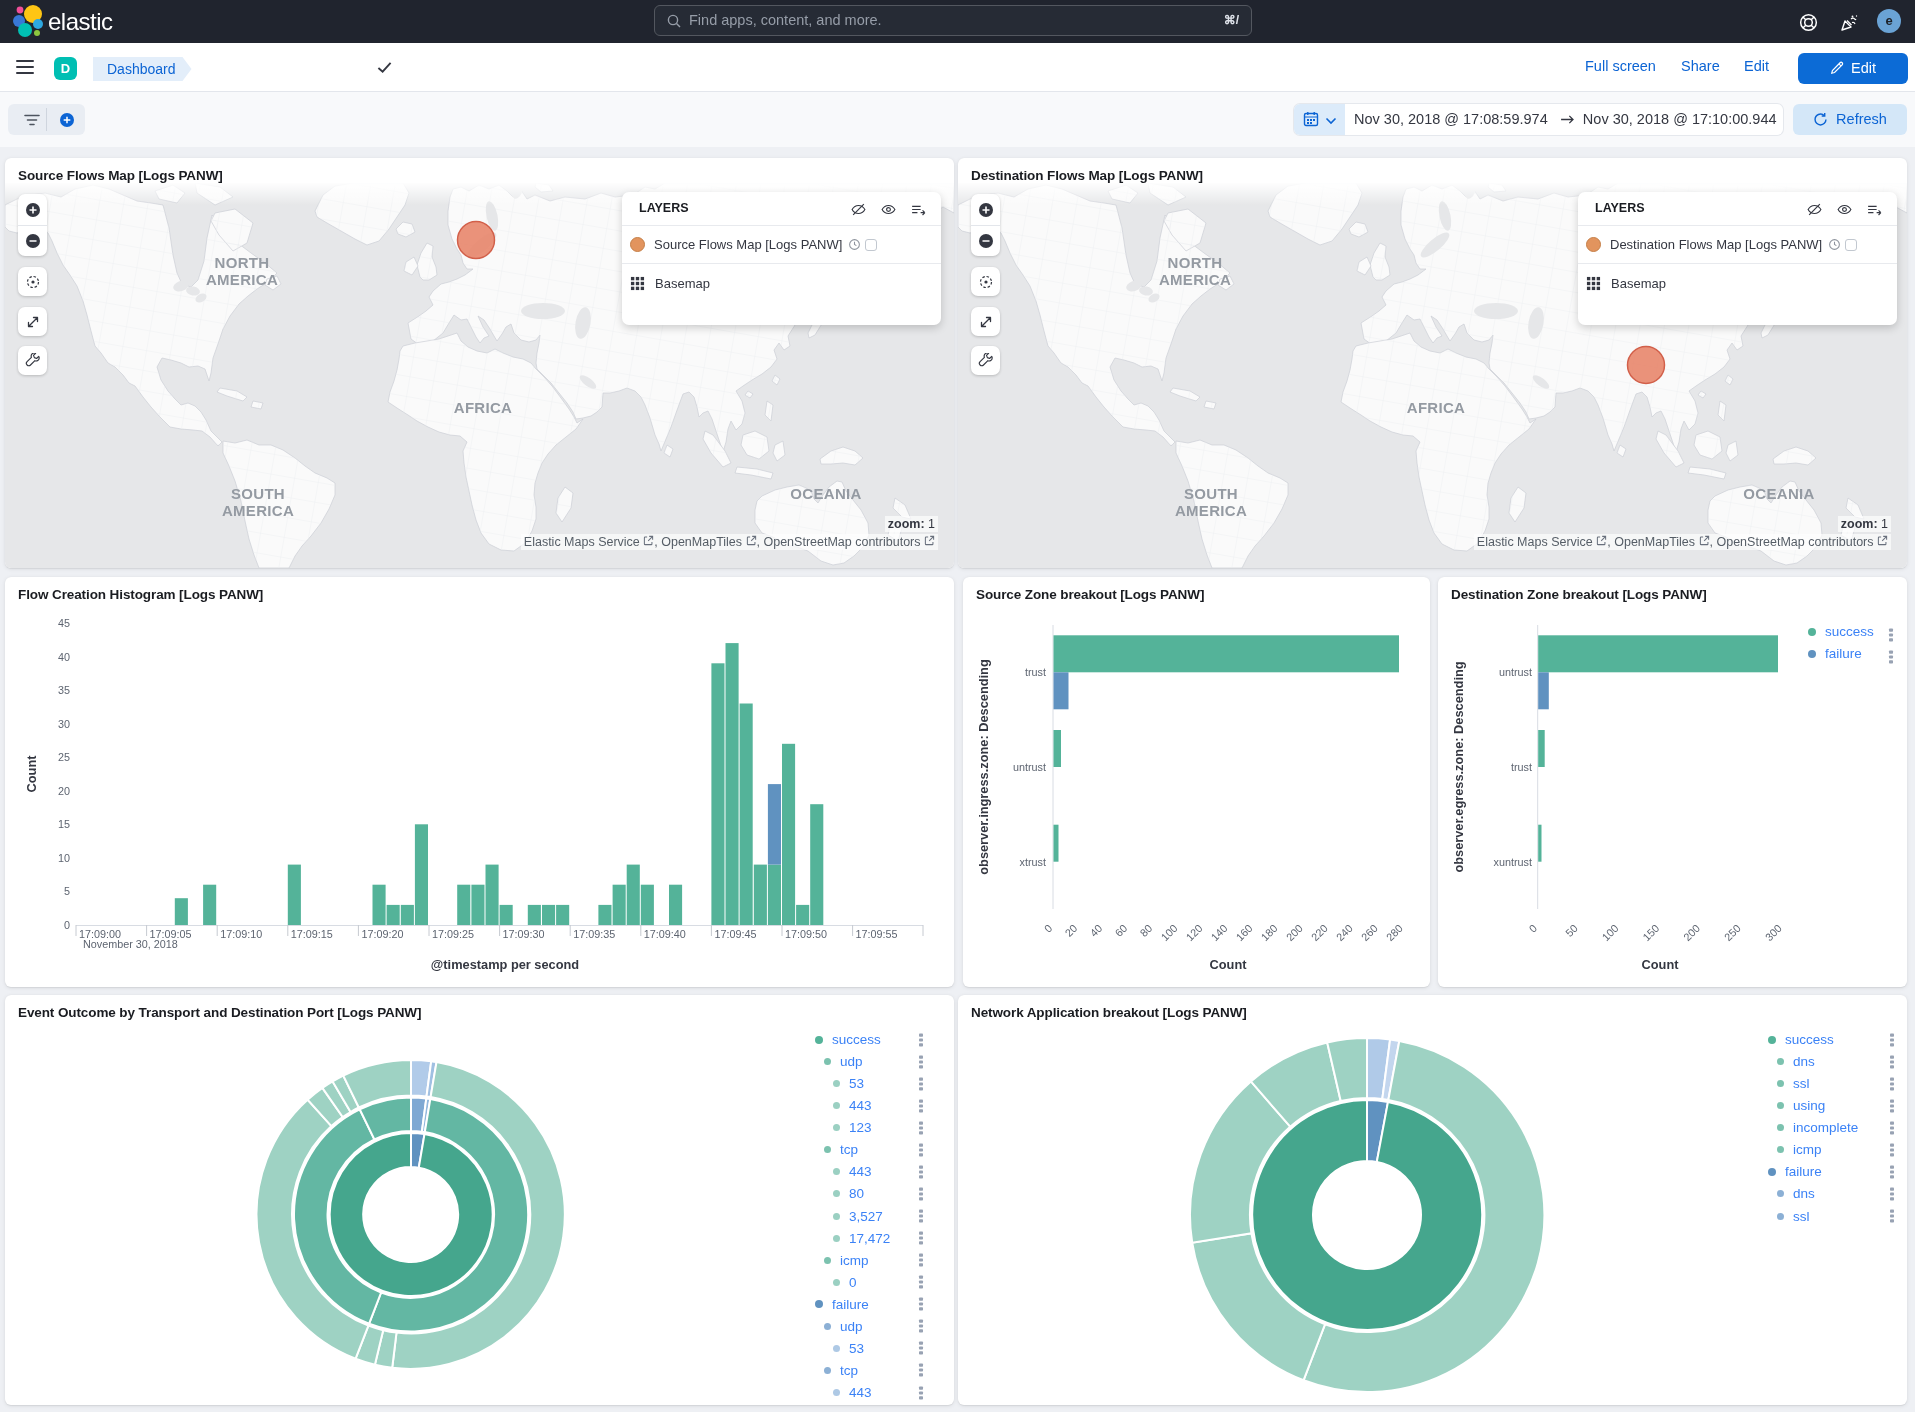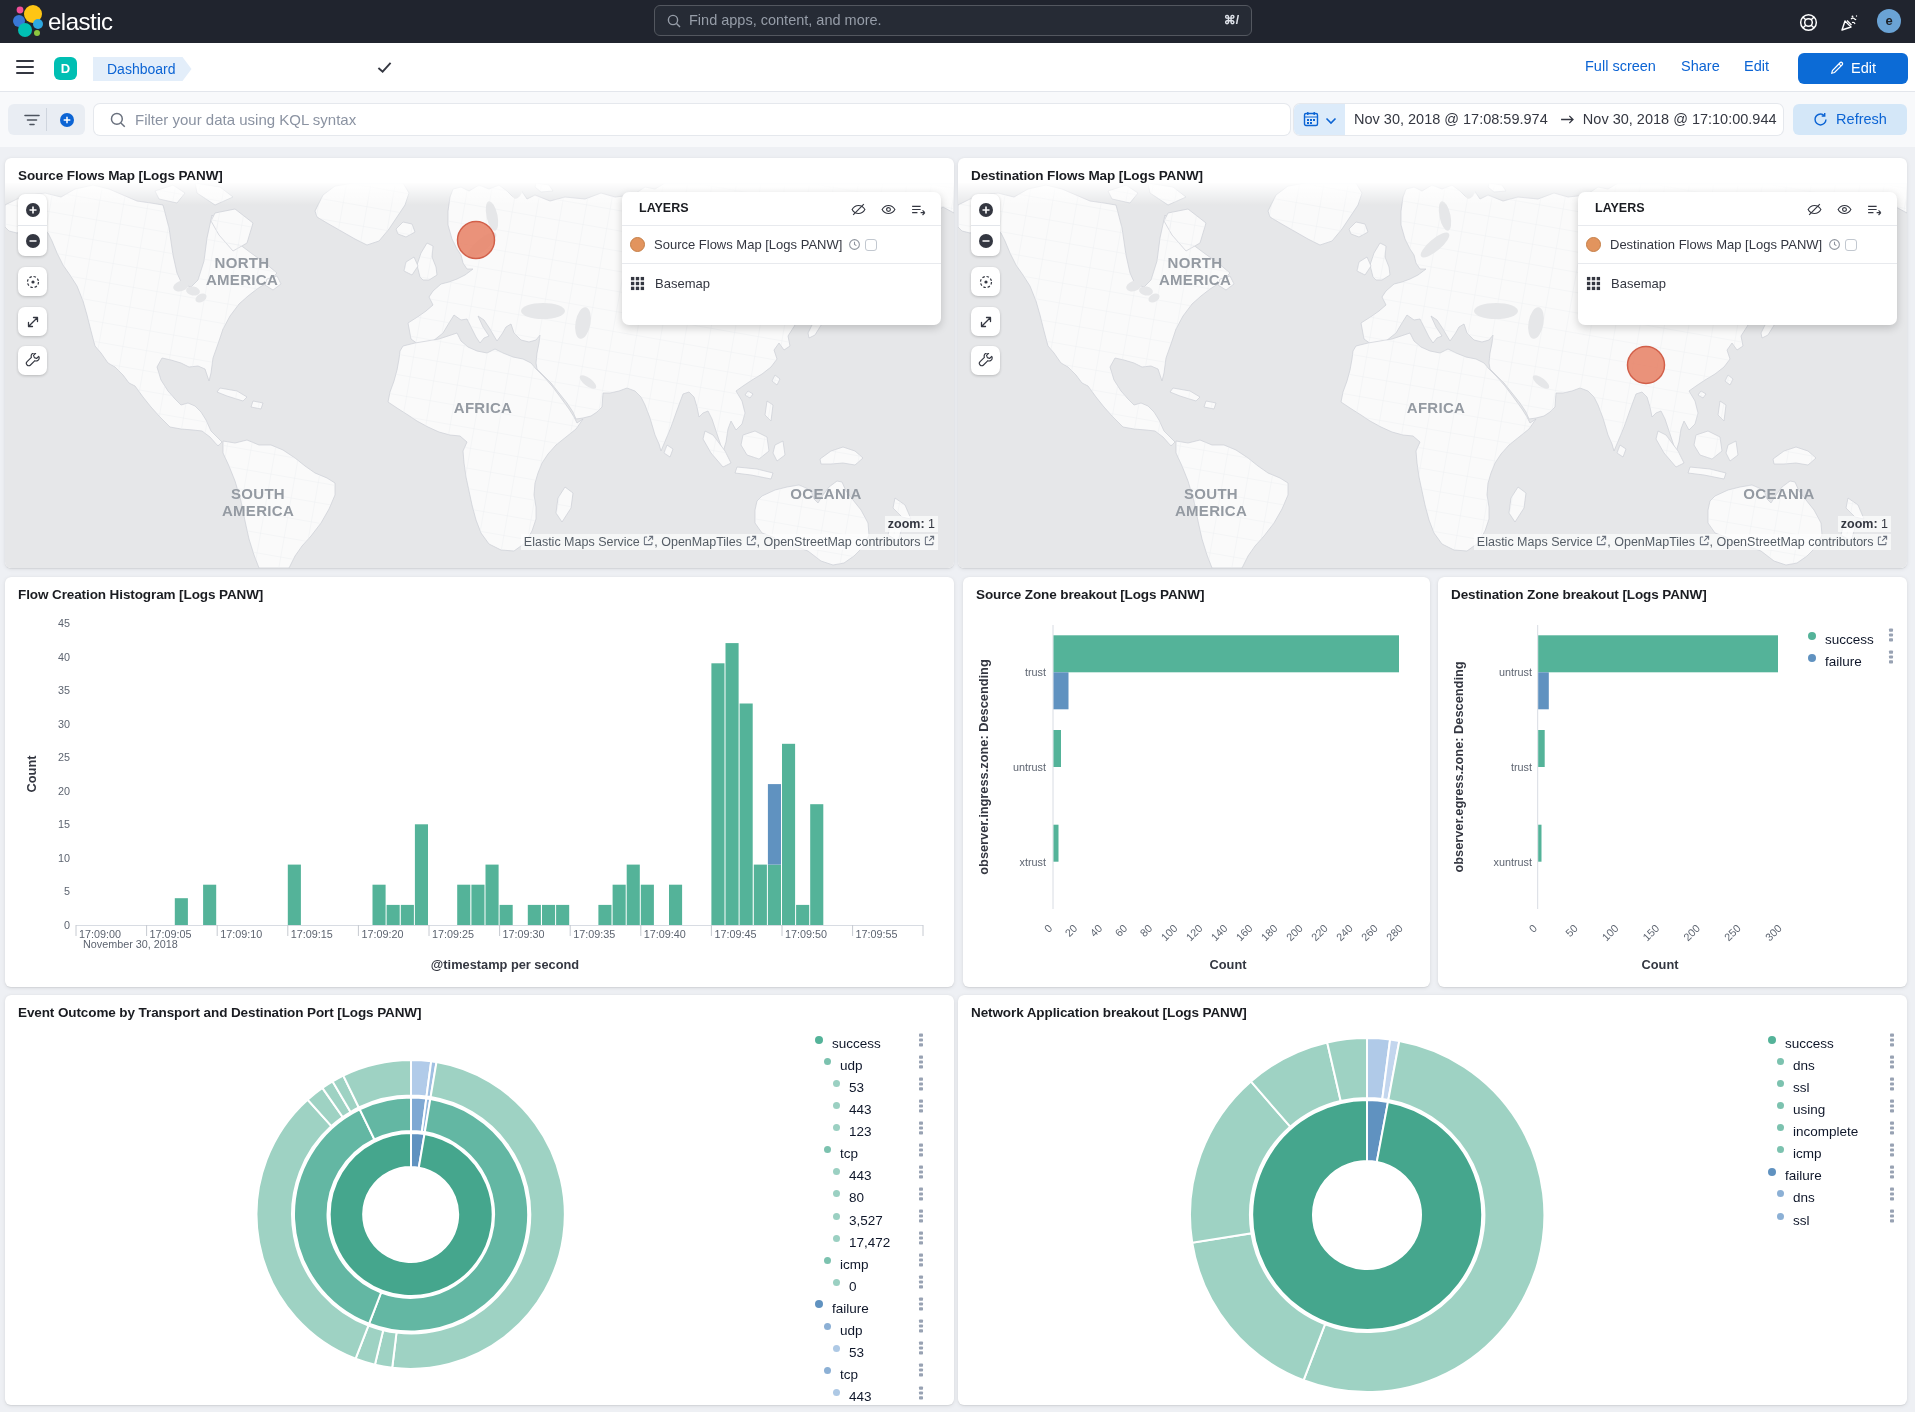--- a/index.html
+++ b/index.html
@@ -36,21 +36,21 @@
 .lay-name { margin-left:9px; font-size:13px; color:#343741; }
 .lay-check { width:12px; height:12px; border:1px solid #c2c8d0; border-radius:3px; margin-left:4px; }
 .map-attr { position:absolute; right:16px; top:356px; text-align:right; }
 .zoomtxt { font-size:12.5px; font-weight:700; color:#343741; background:rgba(255,255,255,.65); padding:1px 3px; }
 .attr-line { font-size:12.5px; color:#555d66; background:rgba(255,255,255,.65); padding:1px 3px; }
 .ax { font-size:10.8px; fill:#5d6470; font-family:"Liberation Sans",sans-serif; }
 .axb { font-size:12.8px; font-weight:700; fill:#343741; font-family:"Liberation Sans",sans-serif; }
 .geo { font-size:15px; font-weight:700; fill:#949aa2; text-anchor:middle; font-family:"Liberation Sans",sans-serif; letter-spacing:.3px; }
 .lg-row { position:absolute; display:flex; align-items:center; height:22px; }
 .lg-dot { display:inline-block; border-radius:50%; margin-right:9px; flex:none; }
-.lg-txt { font-size:13.5px; color:#0f172a;margin-top:8px; }
+.lg-txt { font-size:13.5px; color:#3b82f6; }
 .kb { display:block; }
 .lgd { position:absolute; display:flex; align-items:center; }
 </style></head><body>
 
 <div class="header">
   <div class="logo"><svg width="34" height="34" viewBox="0 0 34 34">
     <circle cx="8" cy="6" r="3.4" fill="#f04e98"></circle>
     <circle cx="21" cy="10" r="9" fill="#fec514"></circle>
     <circle cx="7" cy="17" r="6" fill="#3878d6"></circle>
     <circle cx="26" cy="20" r="5" fill="#2ea8e0"></circle>
@@ -103,24 +103,20 @@
   <div class="fgroup">
     <svg style="position:absolute;left:16px;top:9px" width="16" height="14" viewBox="0 0 16 14">
         <path d="M1 2.5h14M3.5 7h9M6 11.5h4" stroke="#4d545f" stroke-width="1.6" stroke-linecap="round"></path>
       </svg>
     <div style="position:absolute;left:38px;top:4px;width:1px;height:23px;background:#cfd5de"></div>
     <svg style="position:absolute;left:52px;top:9px" width="14" height="14" viewBox="0 0 16 16">
         <circle cx="8" cy="8" r="8" fill="#0c64d4"></circle>
         <path d="M4.2 8h7.6M8 4.2v7.6" stroke="#fff" stroke-width="1.7"></path>
       </svg>
   </div>
-  <div class="kql"><svg style="position:absolute;left:15px;top:7px" width="18" height="18" viewBox="0 0 16 16">
-        <circle cx="7" cy="7" r="4.8" fill="none" stroke="#69707d" stroke-width="1.3"></circle>
-        <path d="M10.6 10.6L14 14" stroke="#69707d" stroke-width="1.3"></path>
-      </svg>Filter your data using KQL syntax</div>
   <div class="dtpick">
     <div class="dtcal">
       <svg style="position:absolute;left:9px;top:7px" width="16" height="16" viewBox="0 0 16 16">
           <rect x="1.5" y="2.5" width="13" height="12" rx="1.5" fill="none" stroke="#0c64d4" stroke-width="1.4"></rect>
           <path d="M1.5 6h13" stroke="#0c64d4" stroke-width="1.2"></path>
           <path d="M4.8 1v3M11.2 1v3" stroke="#0c64d4" stroke-width="1.4"></path>
           <g fill="#0c64d4">
             <rect x="4" y="8" width="2" height="2"></rect>
             <rect x="7" y="8" width="2" height="2"></rect>
             <rect x="10" y="8" width="2" height="2"></rect>

